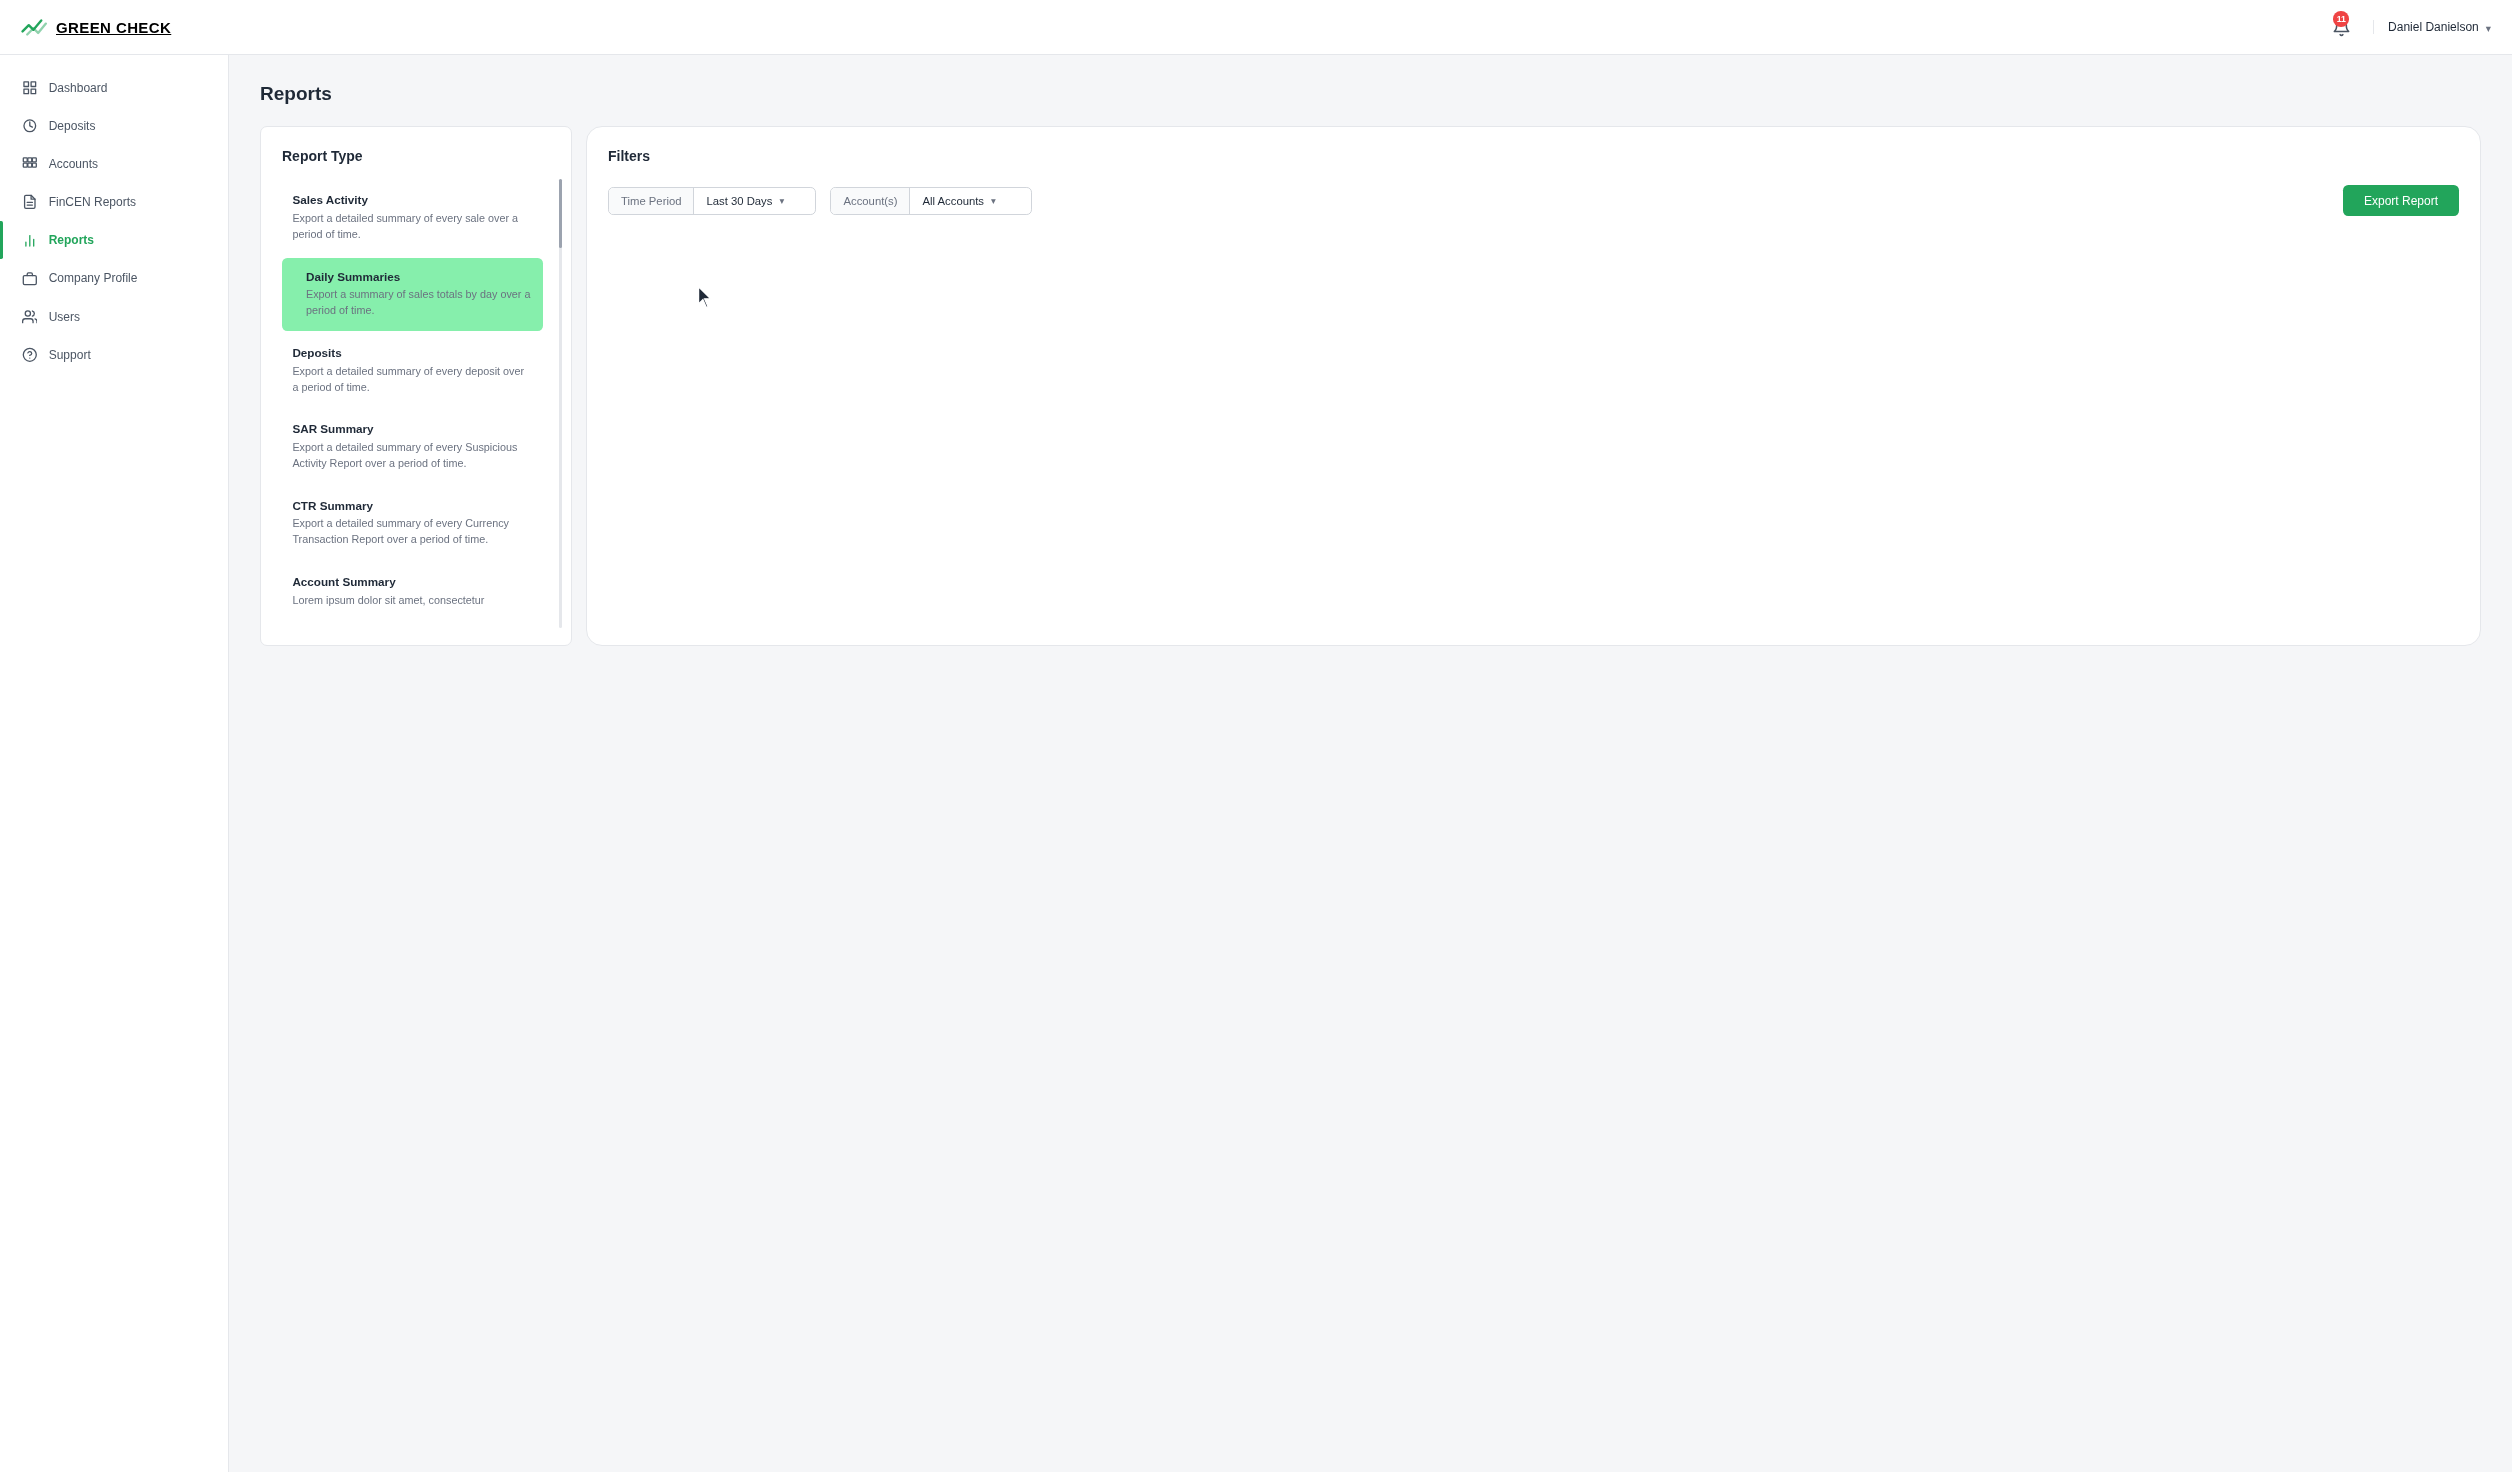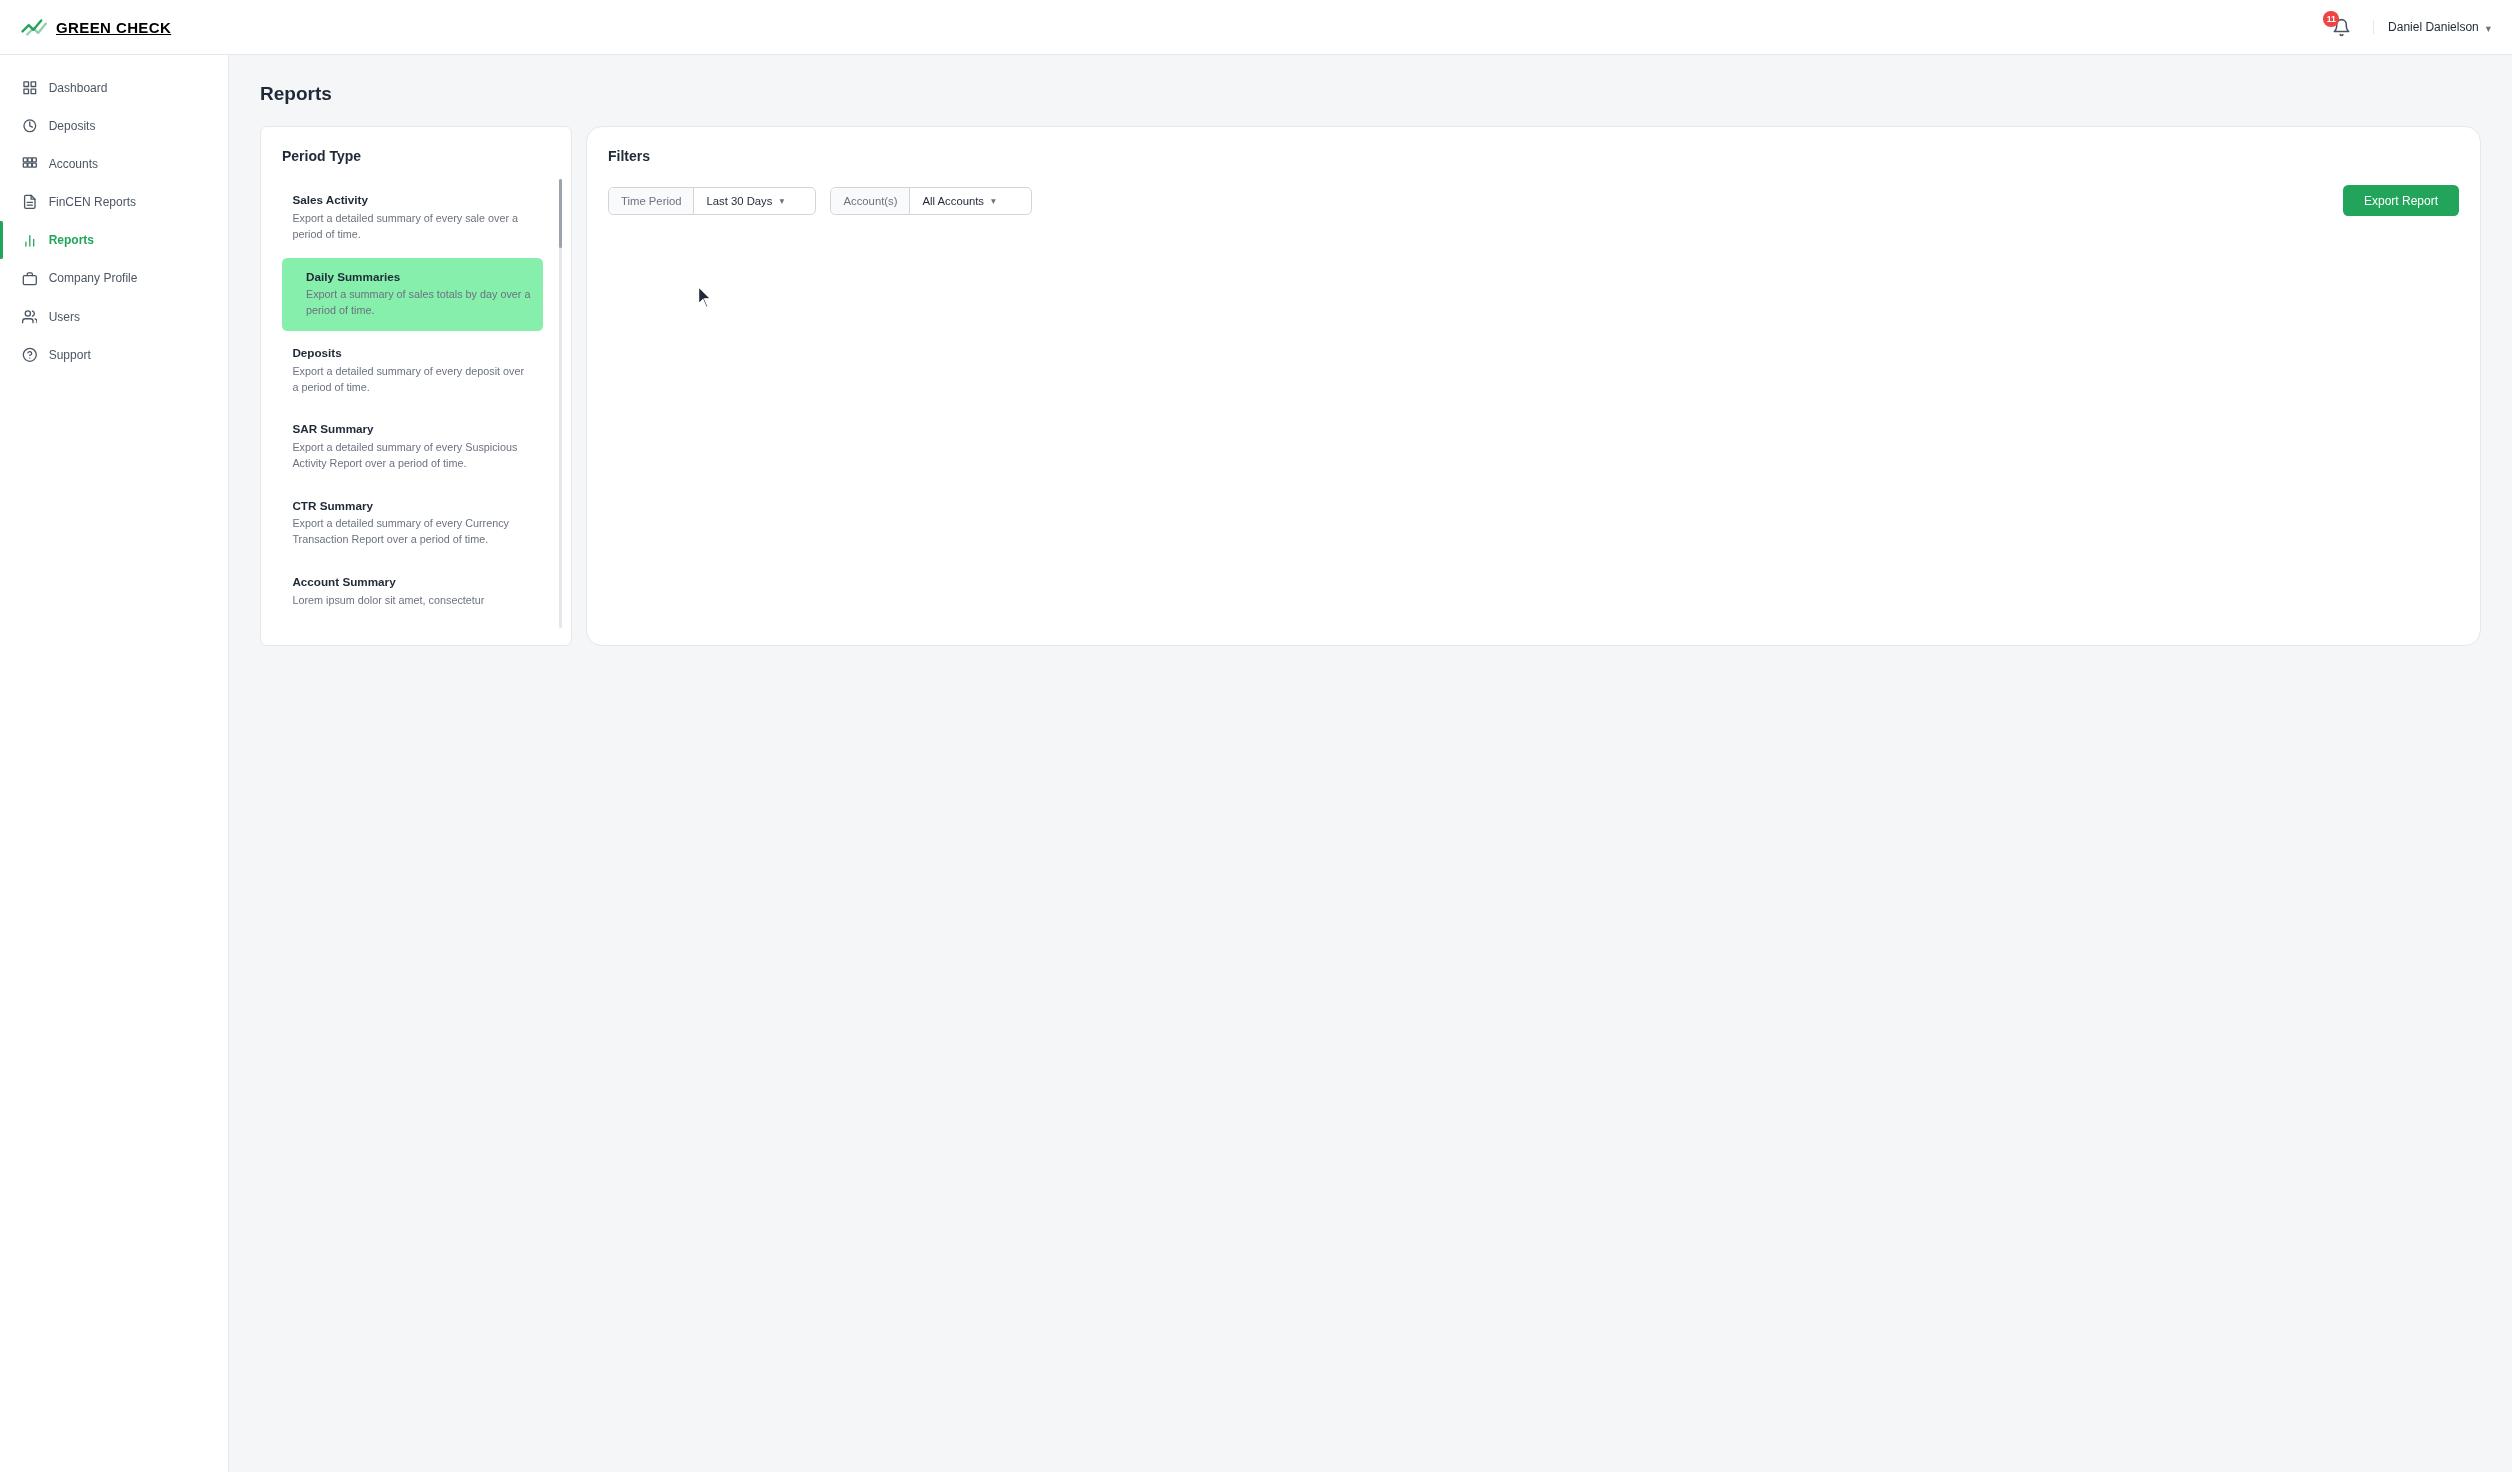--- a/index.html
+++ b/index.html
@@ -42,21 +42,21 @@
       cursor: pointer;
       width: 35px;
       height: 35px;
       display: flex;
       align-items: center;
       justify-content: center;
     }
     .notification-badge {
       position: absolute;
       top: 1.7px;
-      right: 20px;
+      right: 10px;
       background: #ef4444;
       color: #fff;
       border-radius: 50%;
       width: 15.6px;
       height: 15.6px;
       font-size: 8.7px;
       display: flex;
       align-items: center;
       justify-content: center;
       font-weight: 700;
@@ -400,21 +400,21 @@
       <span>Support</span>
     </div>
   </nav>
 
   <main class="main-content">
     <h1 class="page-title">Reports</h1>
 
     <div class="panels-row">
 
       <div class="report-type-panel">
-        <div class="panel-title">Period Type</div>
+        <div class="panel-title">Report Type</div>
         <div class="report-list">
 
           <div class="report-item">
             <div class="report-item-title">Sales Activity</div>
             <div class="report-item-desc">Export a detailed summary of every sale over a period of time.</div>
           </div>
 
           <div class="report-item selected">
             <div class="report-item-title">Daily Summaries</div>
             <div class="report-item-desc">Export a summary of sales totals by day over a period of time.</div>

